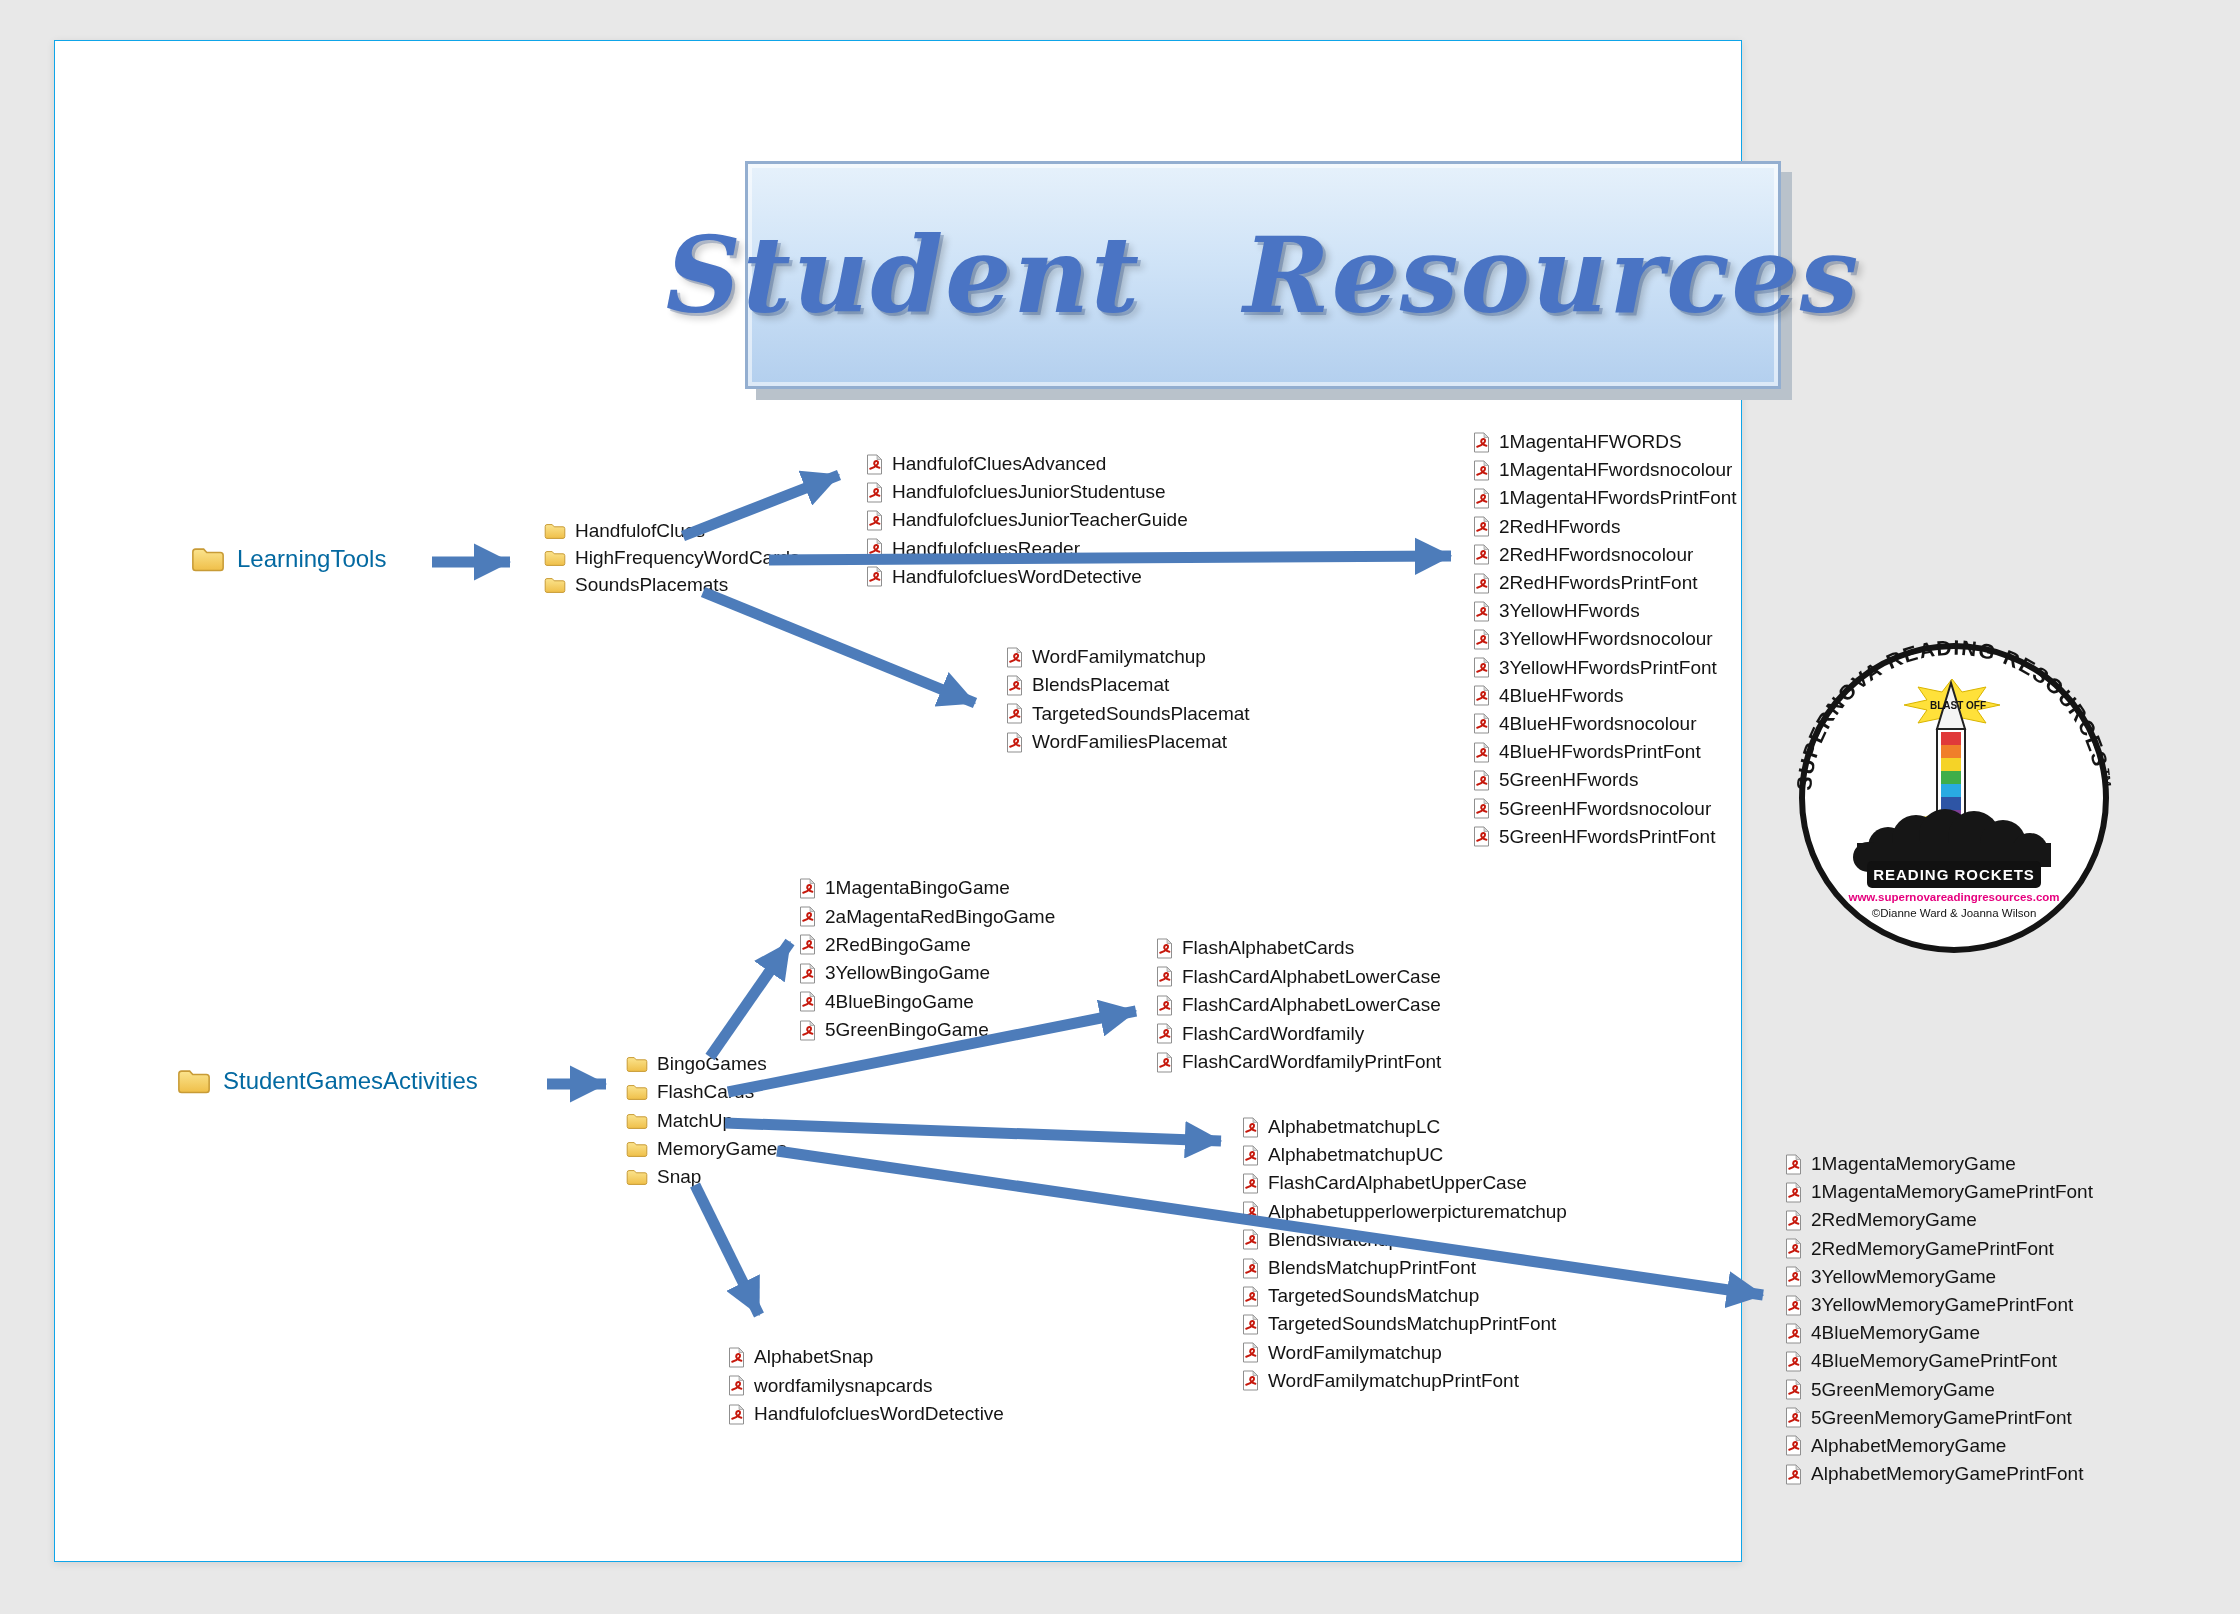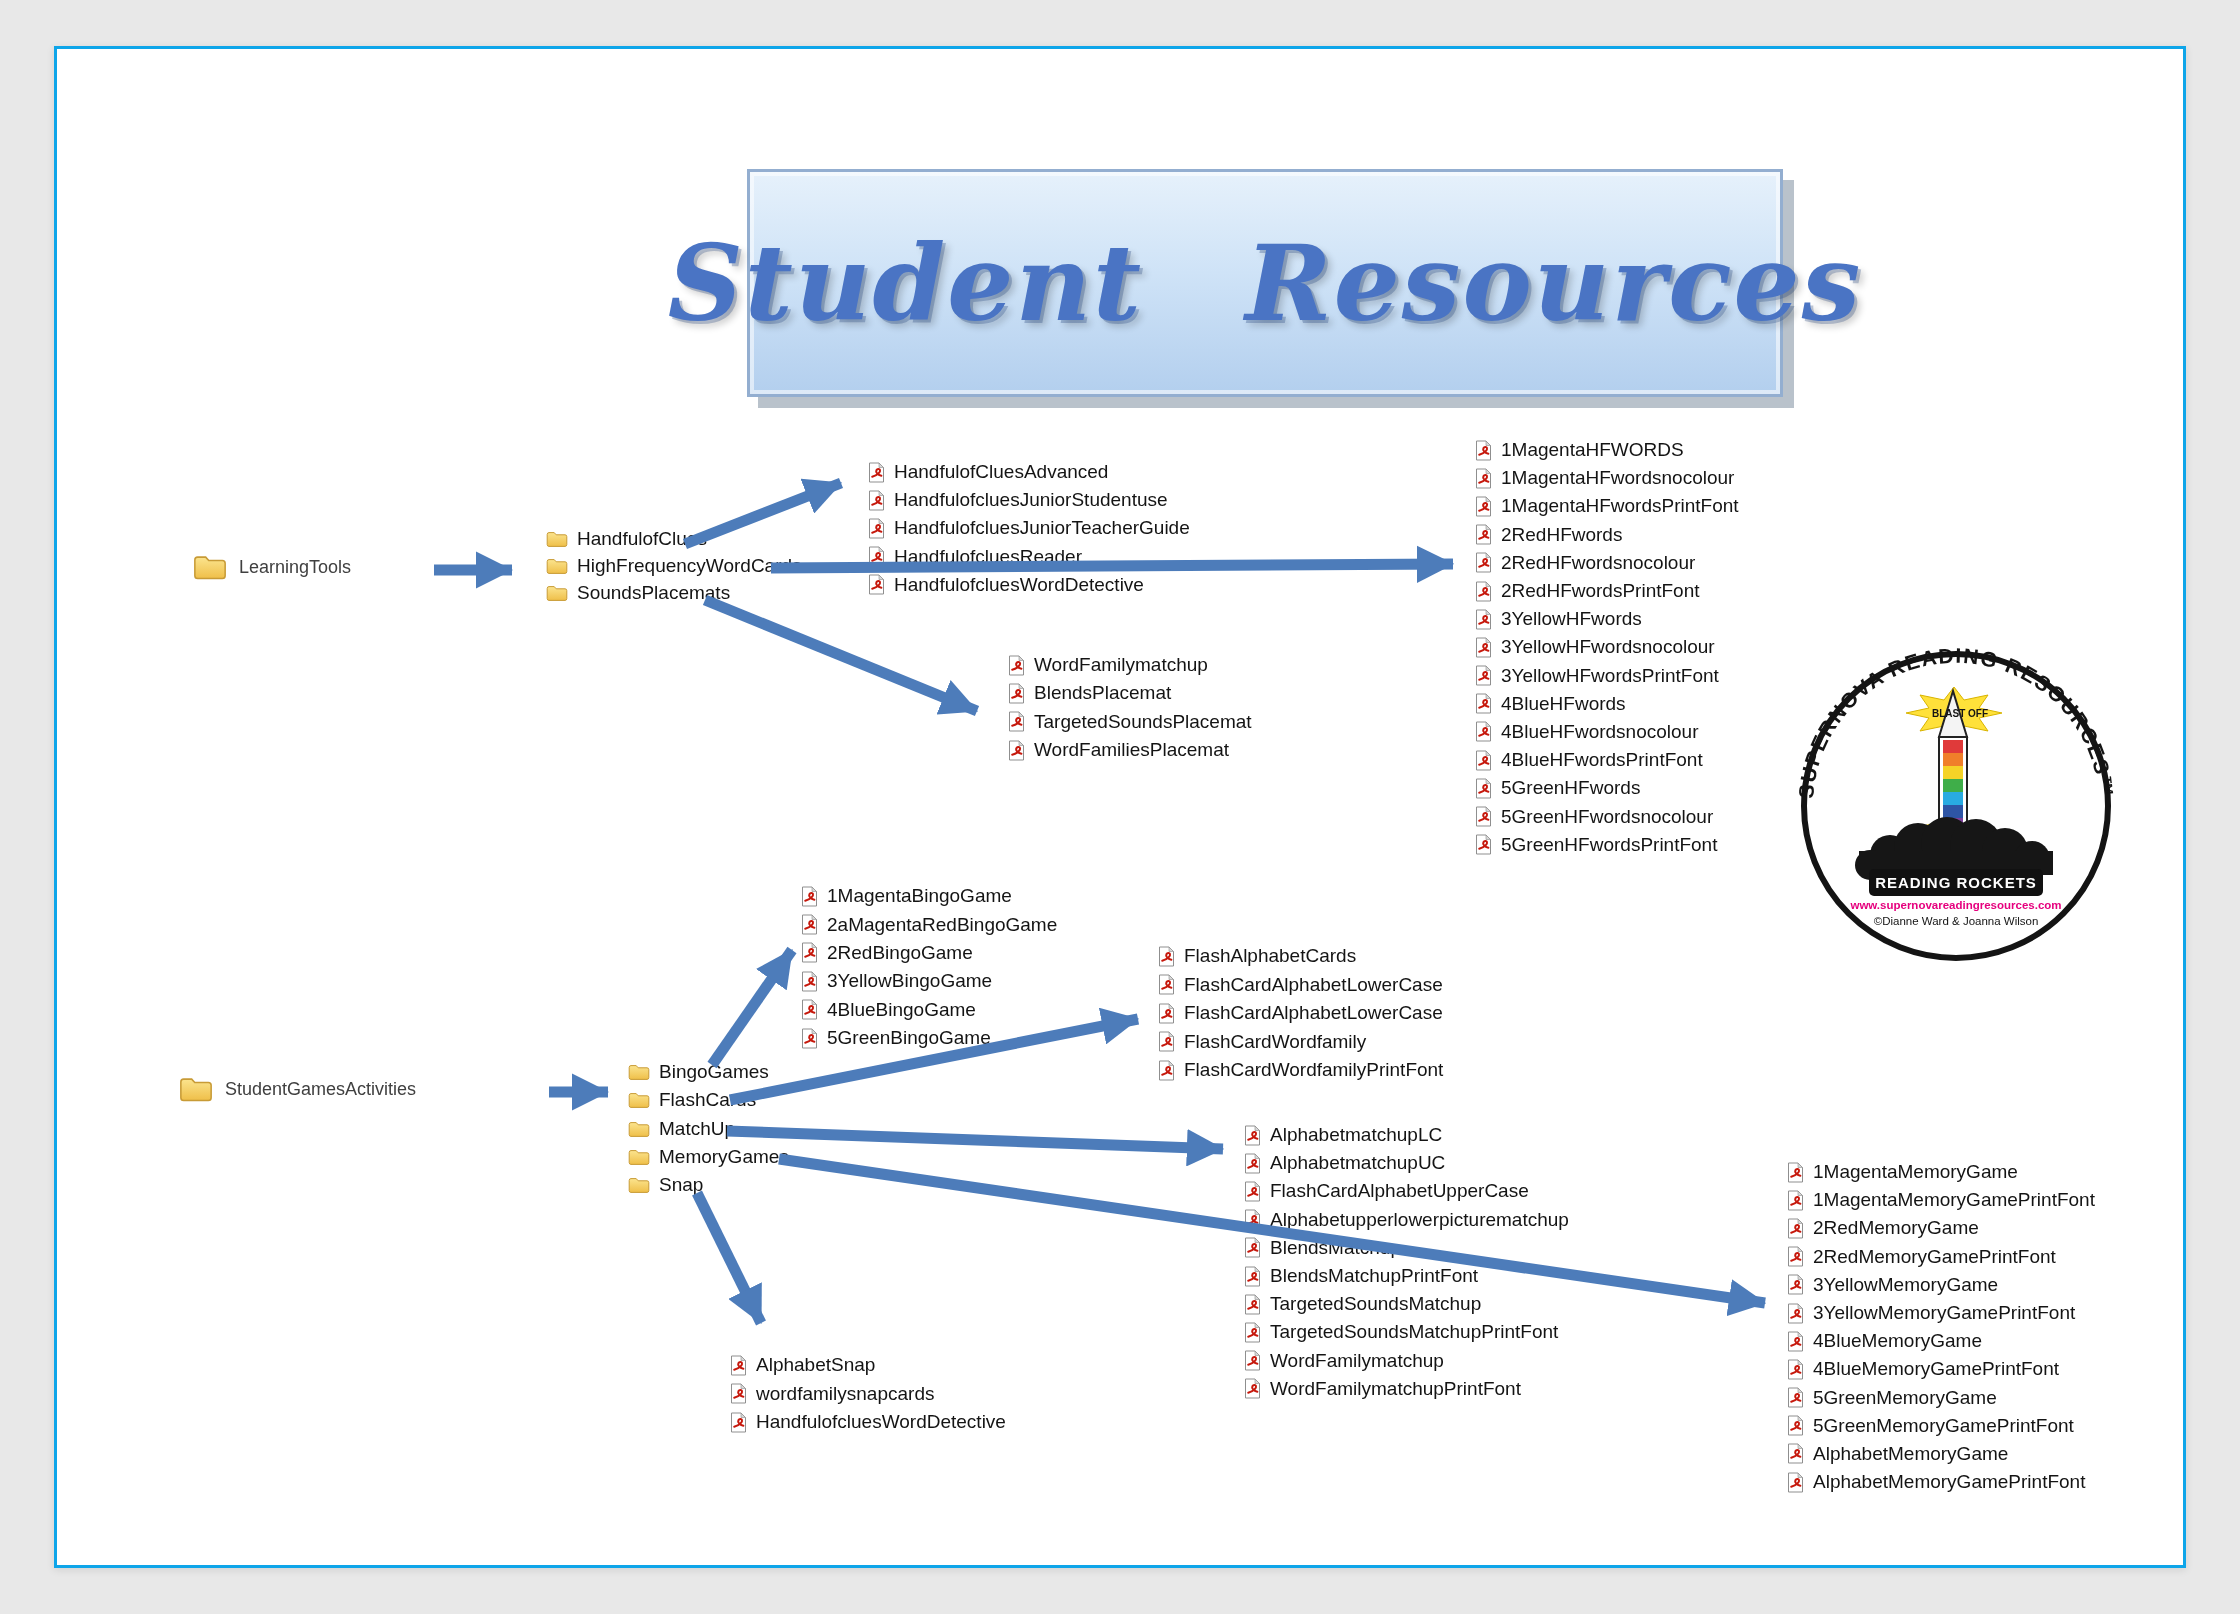--- a/index.html
+++ b/index.html
@@ -1,31 +1,31 @@
 <!DOCTYPE html>
 <html><head>
 <meta charset="utf-8">
 <style>
   *{box-sizing:border-box;margin:0;padding:0}
   html,body{background:#e8e8e8}
   body{font-family:"Liberation Sans",sans-serif}
   .stage{position:relative;width:2240px;height:1614px;background:#e8e8e8;overflow:hidden}
-  .sheet{position:absolute;left:54px;top:46px;width:2132px;height:1522px;background:#ffffff;border:3px solid #0ea5e9;box-shadow:0 2px 8px rgba(0,0,0,.10)}
+  .sheet{position:absolute;left:54px;top:40px;width:1688px;height:1522px;background:#ffffff;border:1px solid #0ea5e9;box-shadow:0 2px 8px rgba(0,0,0,.10)}
   
   .banner{position:absolute;left:690px;top:120px;width:1036px;height:228px;
     background:linear-gradient(180deg,#e6f1fb 0%,#cfe3f7 45%,#b3cfee 100%);
     border:3px solid #93aed0;
     box-shadow:11px 11px 0 #b9c2cb, inset 0 0 0 4px rgba(255,255,255,.55);
     display:flex;align-items:center;justify-content:center;z-index:2}
   .banner .title{font-family:"DejaVu Serif",serif;font-style:italic;font-weight:bold;
     font-size:104px;color:#4a74c4;letter-spacing:2px;word-spacing:64px;white-space:nowrap;
     text-shadow:3px 3px 0 rgba(30,60,120,.28), 6px 6px 7px rgba(0,0,0,.18)}
   
   .root{position:absolute;display:flex;align-items:center;gap:12px;height:34px;z-index:3}
-  .root .label{font-size:18px;color:#404040;white-space:nowrap}
+  .root .label{font-size:24px;color:#0369a1;white-space:nowrap}
   .root .icon svg{width:34px;height:28px;display:block}
   .group{position:absolute;z-index:3}
   .group .row{display:flex;align-items:center;gap:9px;height:var(--rh,28px)}
   .group .label{font-size:19px;color:#141414;white-space:nowrap}
   .group .icon{display:inline-flex;flex:0 0 auto}
   .folder-group .icon svg{width:22px;height:18px;display:block}
   .file-group .icon svg{width:17px;height:21px;display:block}
   
   .arrows{position:absolute;left:0;top:0;width:2240px;height:1614px;z-index:6;pointer-events:none}
   .arrows line{stroke:#4d7cba;stroke-width:11;stroke-linecap:butt}

